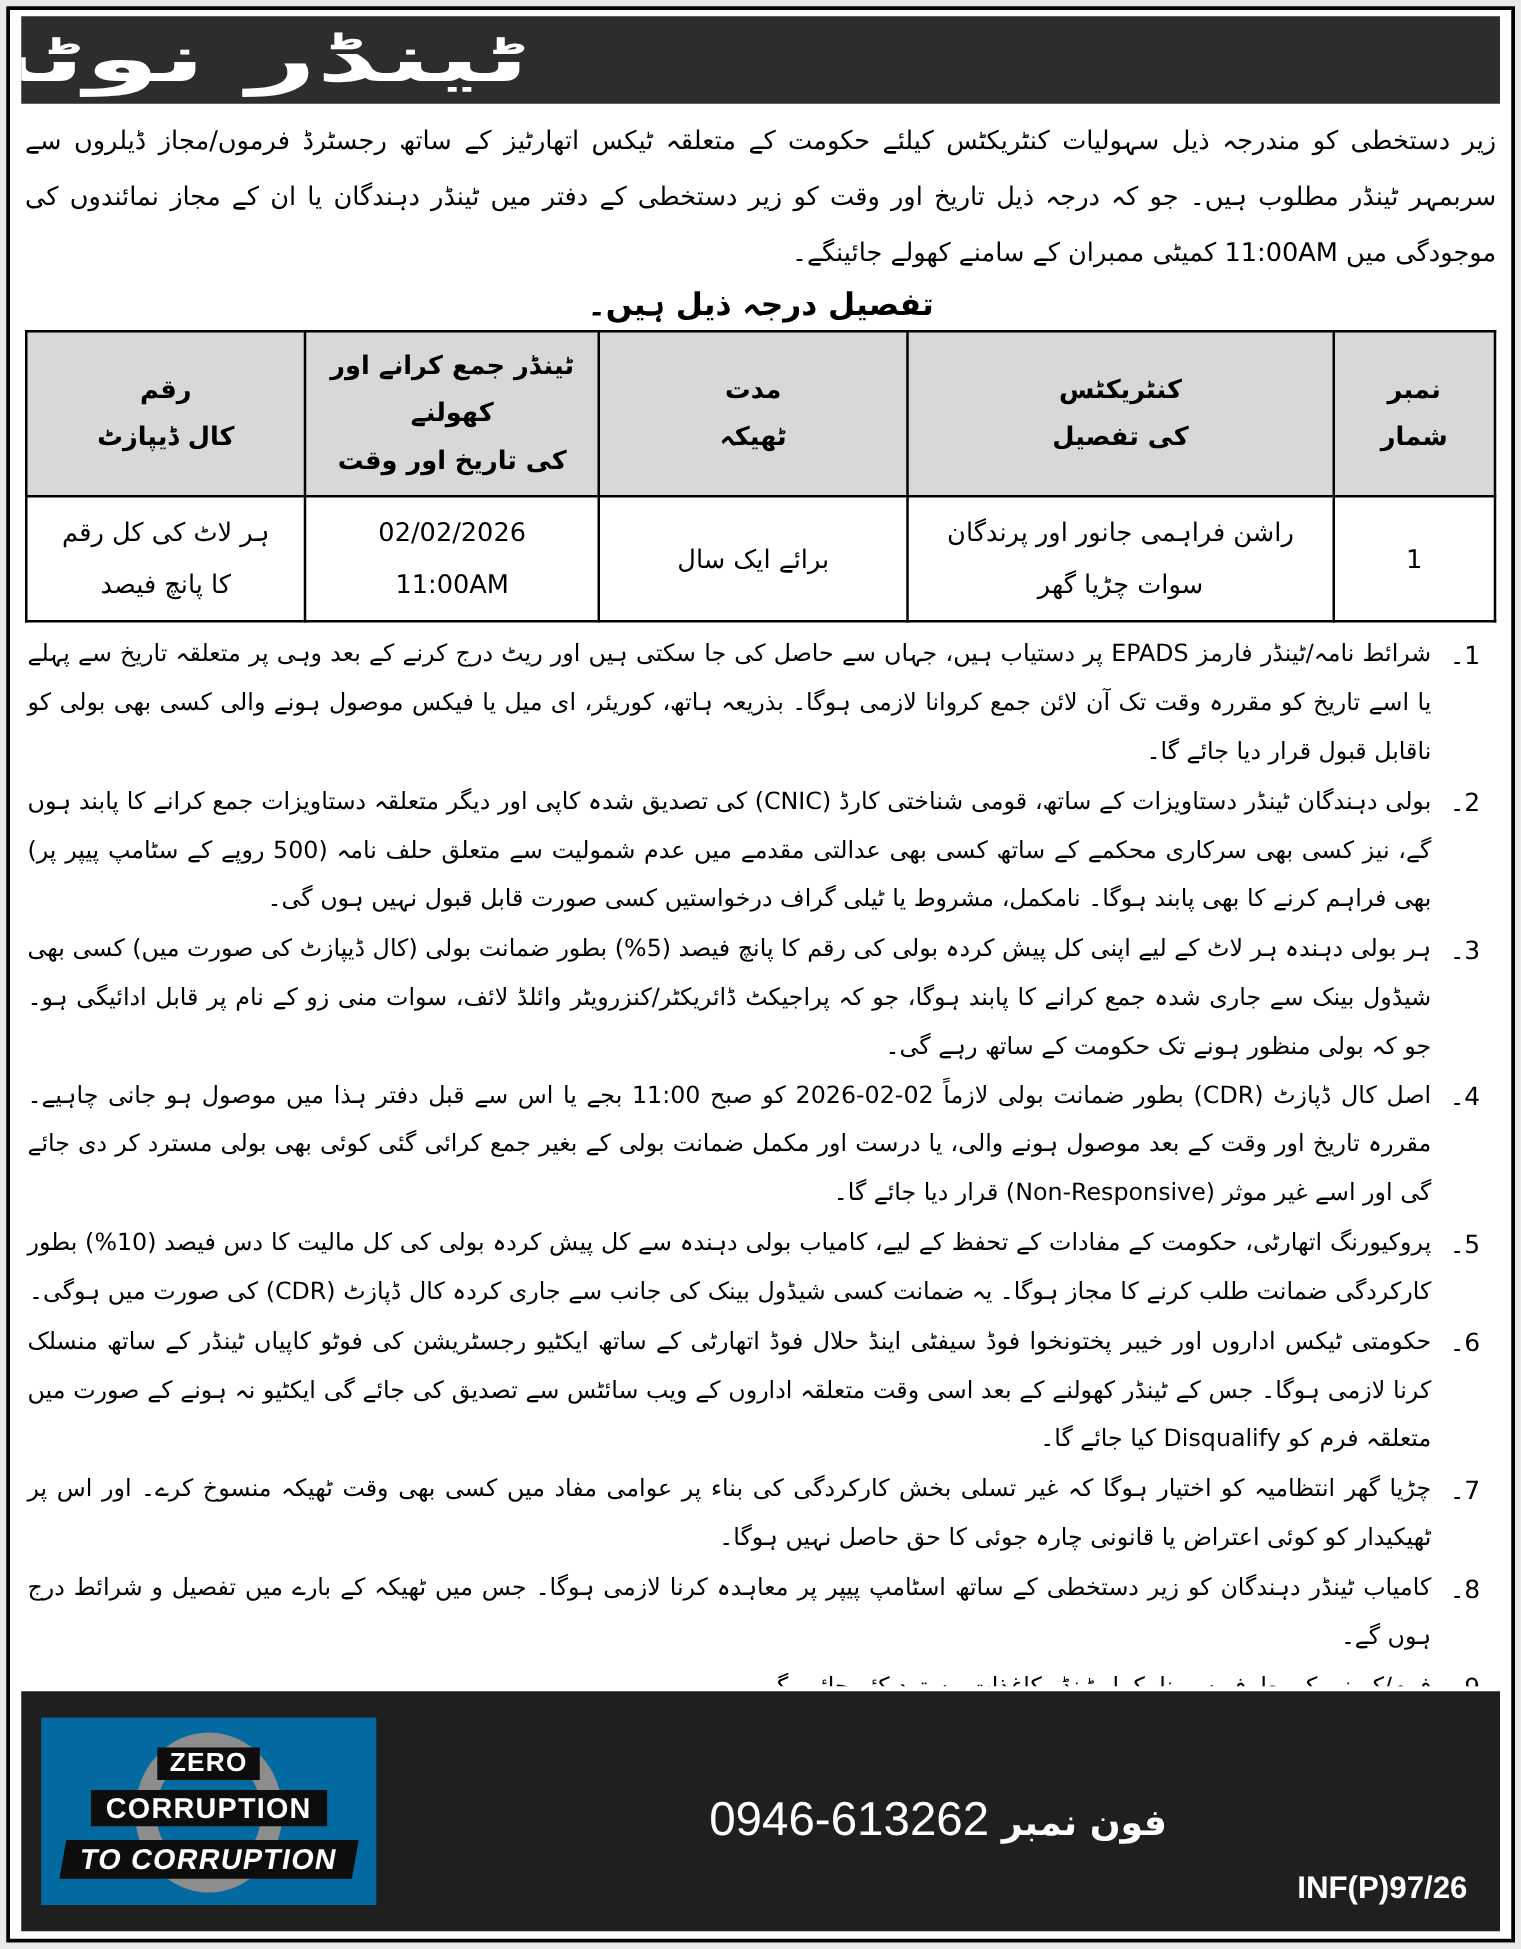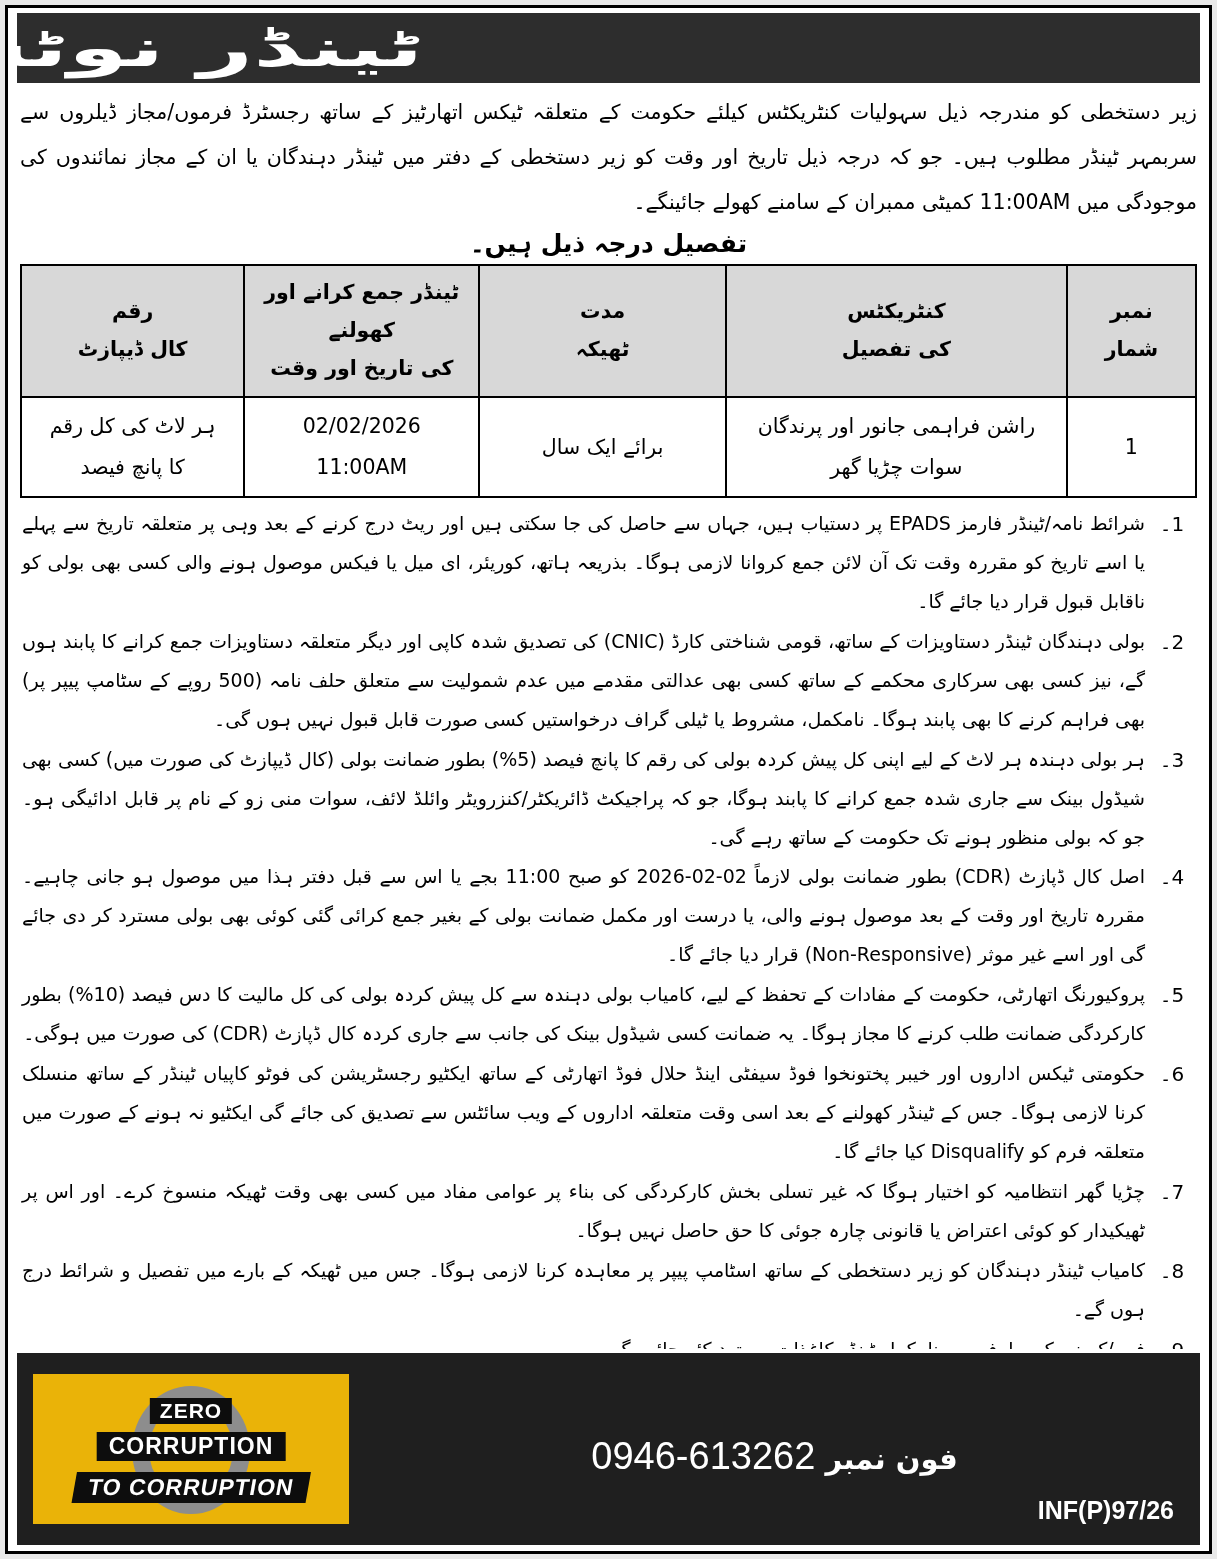--- a/index.html
+++ b/index.html
@@ -26,21 +26,21 @@
   .tender-table td{font-size:20.5px;line-height:2;background:#fff;}
   .cell-ltr{direction:ltr;border-radius:31px;}
   
   .notes{flex:1 1 auto;padding:6px 2px 0;overflow:hidden;}
   .note{display:flex;align-items:flex-start;margin-bottom:1px;}
   .note-num{flex:0 0 54px;text-align:center;font-size:20px;line-height:2;font-weight:normal;}
   .note-text{flex:1 1 auto;text-align:justify;text-align-last:right;font-size:19px;line-height:2.05;padding-left:4px;}
   
   .footer{flex:0 0 auto;height:192px;background:#1f1f1f;color:#fff;margin:4px 1px 0;
           position:relative;display:flex;direction:ltr;align-items:center;}
-  .logo-box{flex:0 0 auto;width:316px;height:150px;background:#eab308;margin-left:16px;position:relative;overflow:hidden;}
+  .logo-box{flex:0 0 auto;width:268px;height:150px;background:#0369a1;margin-left:16px;position:relative;overflow:hidden;}
   .logo-ring{position:absolute;left:50%;top:76px;transform:translate(-50%,-50%);
              width:118px;height:128px;border:17px solid #8d8d8d;border-radius:50%;box-sizing:border-box;}
   .logo-bar{position:absolute;left:50%;transform:translateX(-50%);background:#0d0d0d;color:#fff;
             font-family:"Liberation Sans","DejaVu Sans",sans-serif;font-weight:bold;white-space:nowrap;
             text-align:center;letter-spacing:1px;}
   .bar-zero{top:24px;font-size:21px;padding:1px 10px;}
   .bar-tol{top:58px;font-size:23px;padding:1px 12px;}
   .bar-corr{top:98px;font-size:23px;padding:2px 14px;transform:translateX(-50%) skewX(-10deg);}
   .f-center{flex:1 1 auto;direction:rtl;text-align:center;padding:4px 10px 0 10px;}
   .f-heading{font-size:35px;font-weight:bold;line-height:1.4;}

